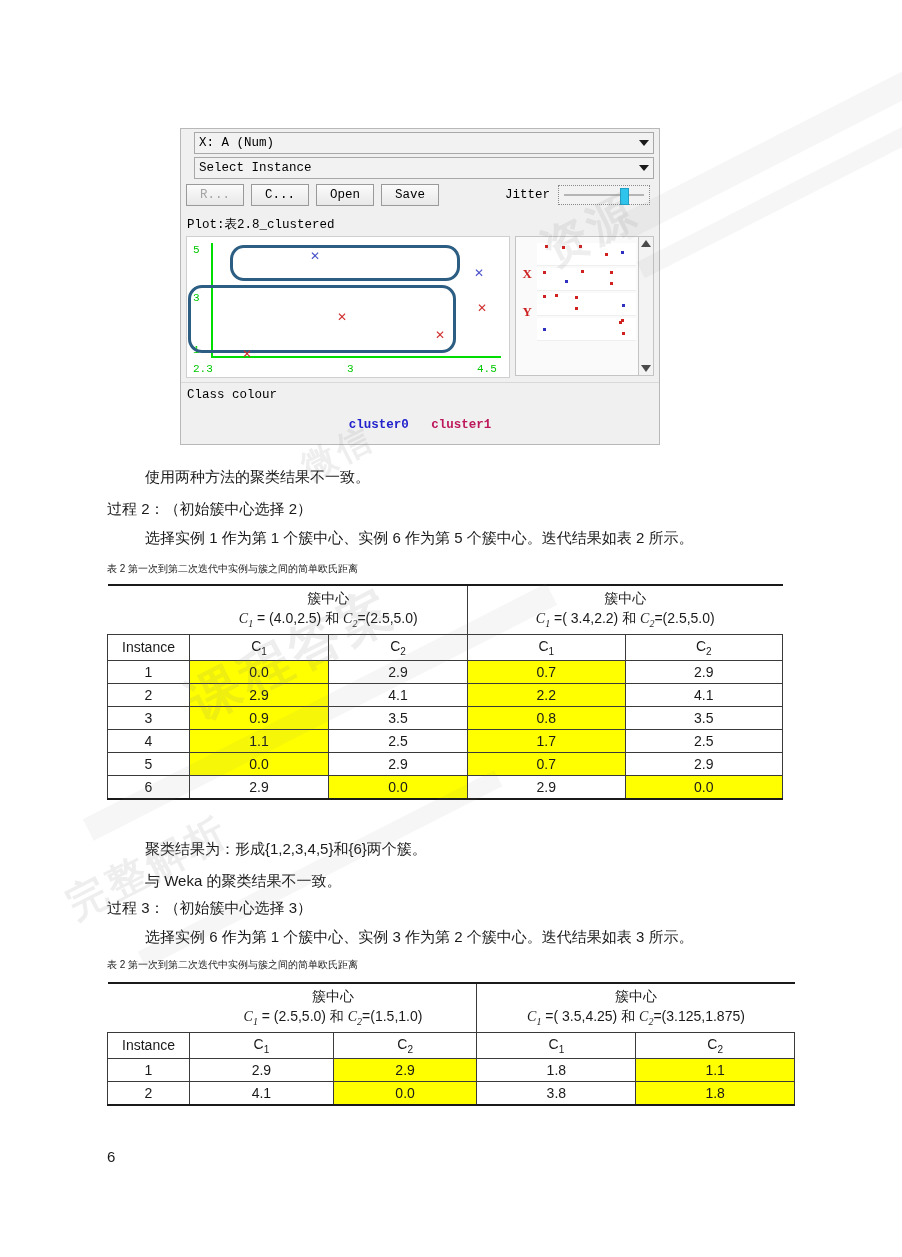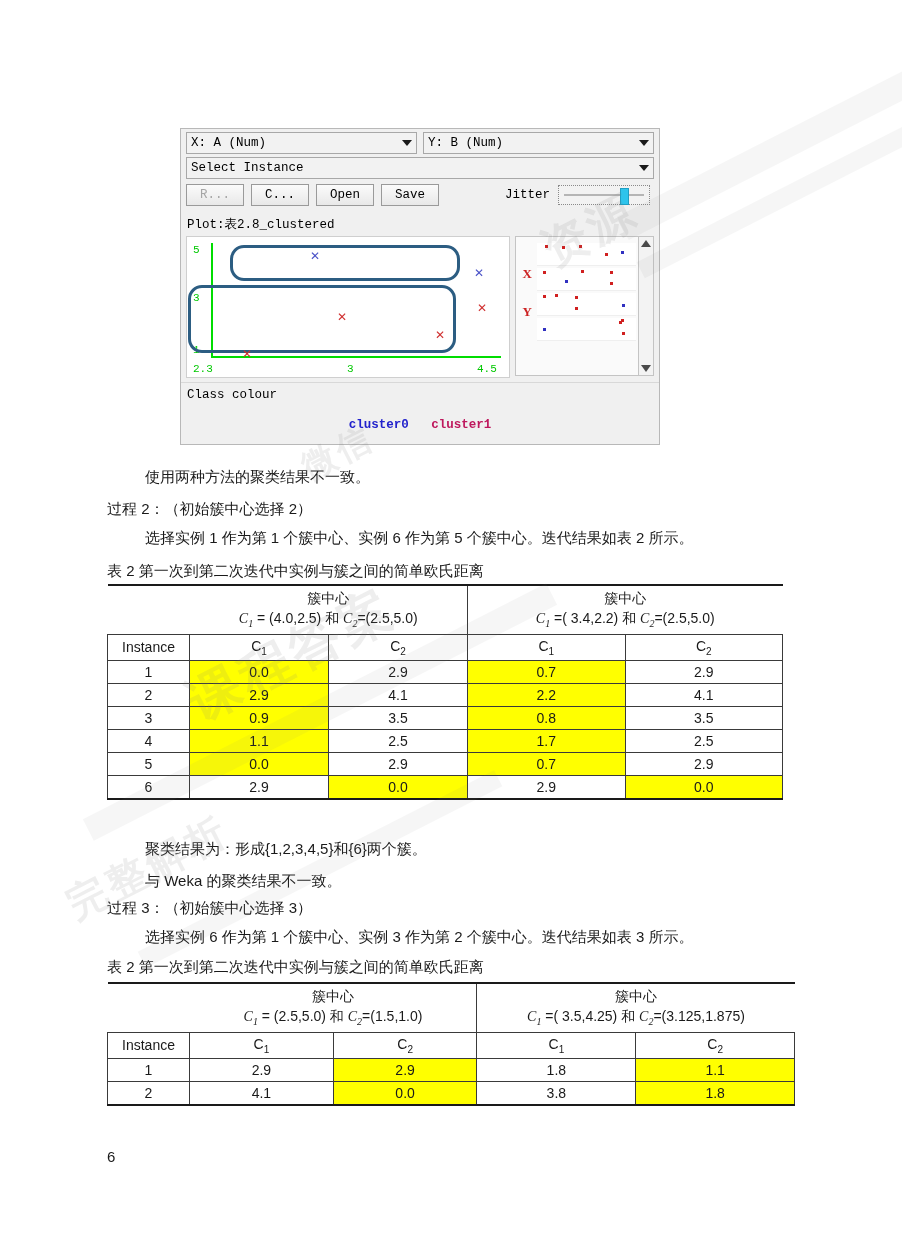--- a/index.html
+++ b/index.html
@@ -49,21 +49,21 @@
     left: 180px;
     top: 128px;
     width: 478px;
     background: #f0f0f0;
     border: 1px solid #b8b8b8;
     z-index: 2;
   }
   .weka-row {
     display: flex;
     gap: 6px;
-    padding: 3px 5px 0 5px;
+    padding: 3px 5px 0 13px;
   }
   .combo {
     flex: 1;
     height: 22px;
     background: #f2f2f2;
     border: 1px solid #a8a8a8;
     display: flex;
     align-items: center;
     padding: 0 4px;
     font-family: "Liberation Mono", monospace;
@@ -291,21 +291,21 @@
     position: absolute;
     font-family: "Liberation Sans", sans-serif;
     font-size: 15px;
     color: #1a1a1a;
     white-space: nowrap;
     text-align: center;
   }
   .tbl-caption {
     position: absolute;
     font-family: "Liberation Sans", sans-serif;
-    font-size: 15px;
+    font-size: 10px;
     color: #1a1a1a;
     white-space: nowrap;
   }
 
   
   table.dist {
     position: absolute;
     border-collapse: collapse;
     font-family: "Liberation Sans", sans-serif;
     font-size: 14px;
@@ -358,24 +358,20 @@
   <div class="wm-band wm2">课程答案</div>
   <div class="wm-band wm3">完整解析</div>
   <div class="wm-band wm4">微信</div>
 </div>
 
 <div class="weka-panel">
 
   <div class="weka-row">
     <div class="combo">
       <span class="combo-label">X: A (Num)</span>
-      <span class="tri-down"></span>
-    </div>
-    <div class="combo">
-      <span class="combo-label">Y: B (Num)</span>
       <span class="tri-down"></span>
     </div>
   </div>
 
   <div class="weka-row">
     <div class="combo">
       <span class="combo-label">Select Instance</span>
       <span class="tri-down"></span>
     </div>
   </div>

